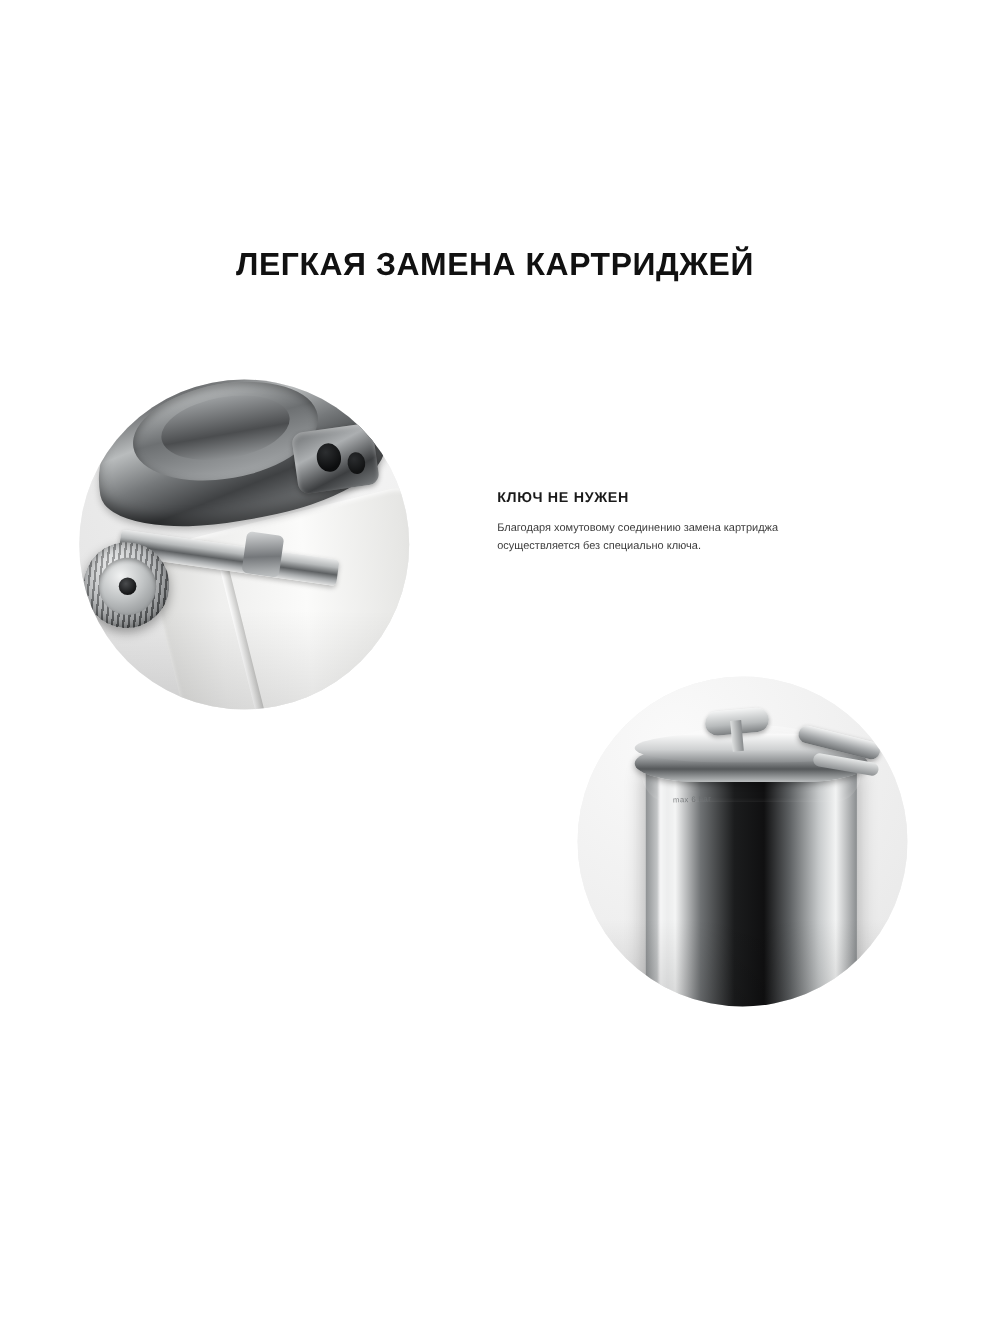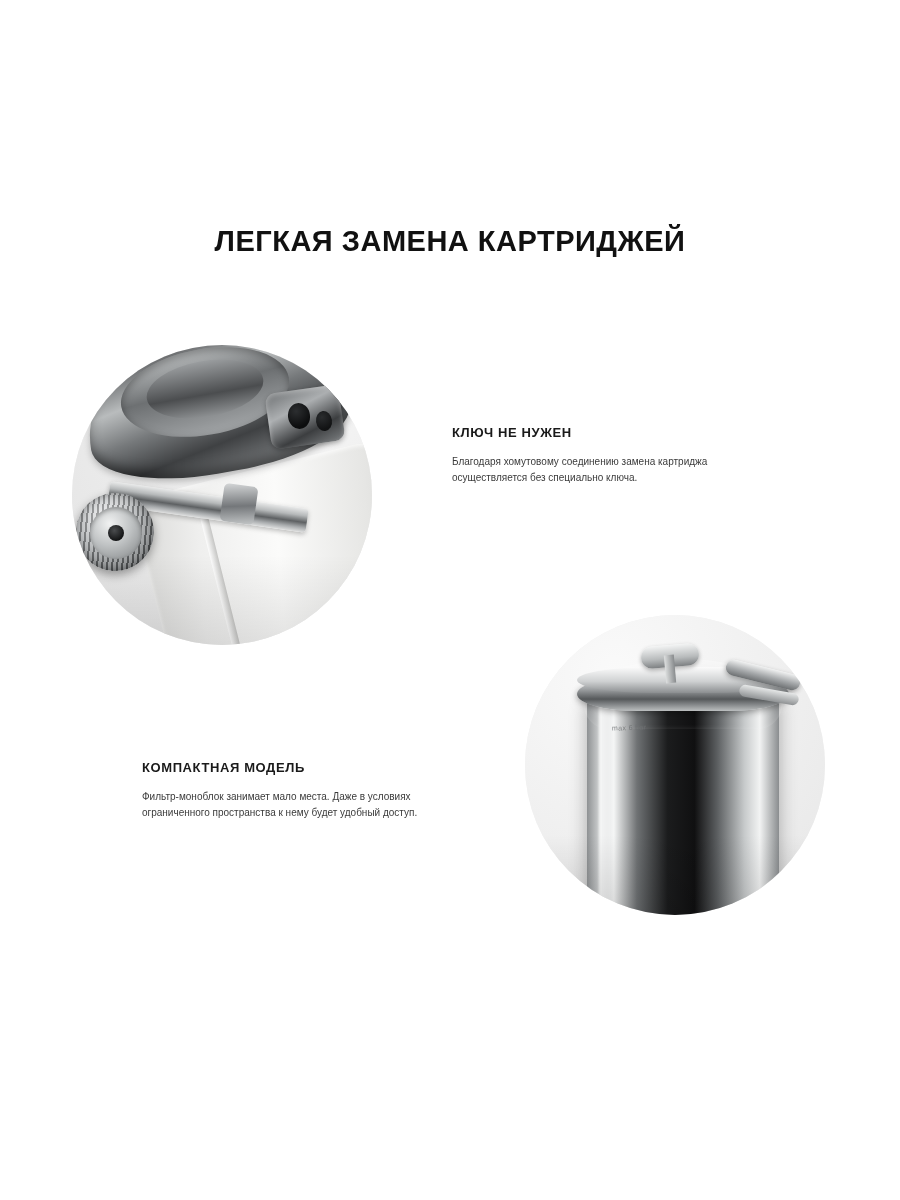--- a/index.html
+++ b/index.html
@@ -340,20 +340,21 @@
     left: 0;
     bottom: 0;
     width: 300px;
     height: 80px;
     background: linear-gradient(0deg, rgba(0,0,0,.12), rgba(0,0,0,0));
   }
 
   
   .text-block {
     position: absolute;
+    margin-top: 19px;
   }
   .tb-title {
     font-size: 13px;
     font-weight: bold;
     letter-spacing: .6px;
     color: #1a1a1a;
     margin: 0 0 14px 0;
     text-transform: uppercase;
   }
   .tb-body {
@@ -412,18 +413,14 @@
     <div class="c2-clamp"></div>
     <div class="c2-clamp-top"></div>
     <div class="c2-wing"></div>
     <div class="c2-wing-bolt"></div>
     <div class="c2-lever"></div>
     <div class="c2-lever2"></div>
     <div class="c2-label">max 6 bar</div>
     <div class="c2-shadow"></div>
   </div>
 
-  <div class="text-block block-left-text">
-    <div class="tb-title">КОМПАКТНАЯ МОДЕЛЬ</div>
-    <p class="tb-body">Фильтр-моноблок занимает мало места. Даже в условиях ограниченного пространства к нему будет удобный доступ.</p>
-  </div>
 
 </div>
 
 </body></html>

